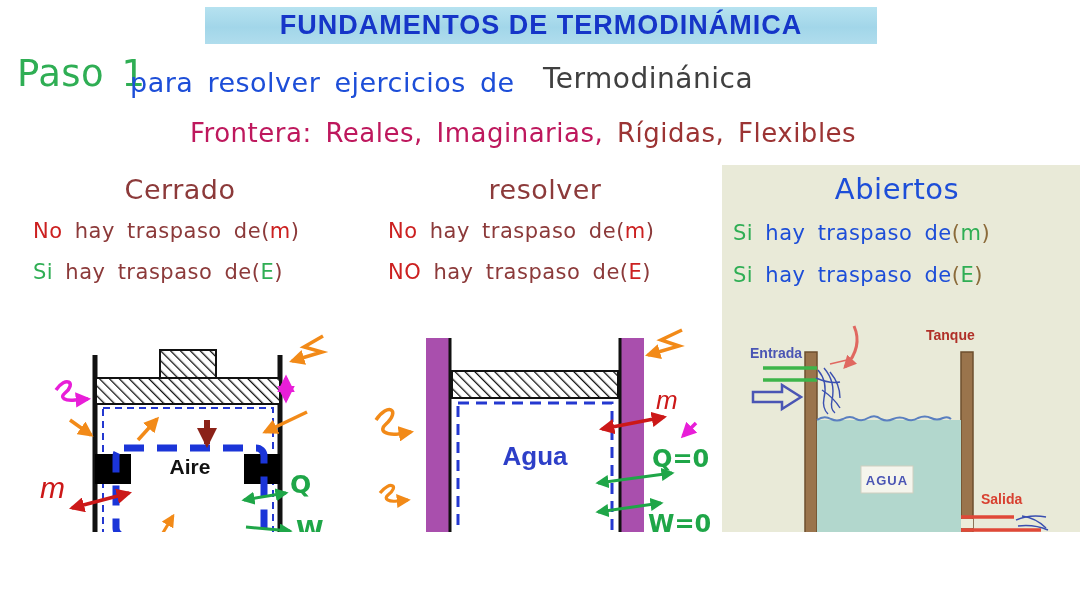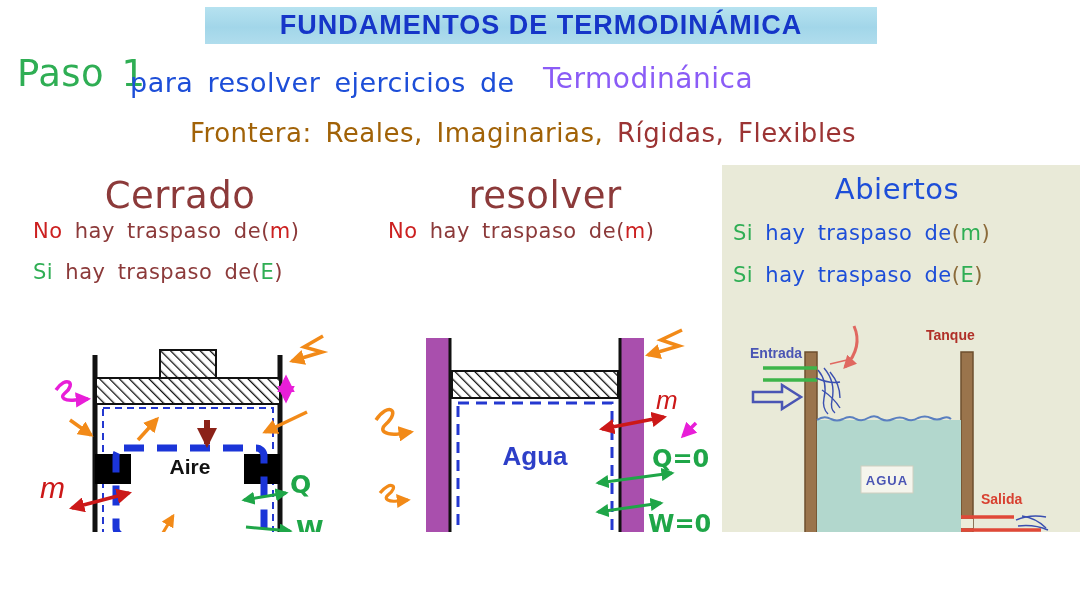--- a/index.html
+++ b/index.html
@@ -3,23 +3,23 @@
 <meta charset="utf-8">
 <style>
   html,body{margin:0;padding:0;background:#ffffff;}
   .canvas{position:relative;width:1080px;height:532px;background:#ffffff;overflow:hidden;
           font-family:"DejaVu Sans",sans-serif;}
   .title-bar{position:absolute;left:205px;top:7px;width:672px;height:37px;
              background:linear-gradient(180deg,#b6e2f0 0%,#a2d6e9 55%,#b0dded 100%);
              color:#1535c8;font-family:"Liberation Sans",sans-serif;font-weight:bold;
              font-size:27px;letter-spacing:1px;display:flex;align-items:center;justify-content:center;}
   .hw{position:absolute;white-space:nowrap;letter-spacing:.5px;word-spacing:5px;font-weight:500;}
-  .c-green{color:#2fae54;} .c-magenta{color:#1d4ed8;} .c-blue{color:#8b5cf6;}
-  .c-maroon{color:#8c3a3a;} .c-red{color:#cc2020;} .c-brown{color:#8b6b3a;} .c-dark{color:#a16207;}
-  .col-title{font-size:37px;text-align:center;}
+  .c-green{color:#2fae54;} .c-magenta{color:#1d4ed8;} .c-blue{color:#404040;}
+  .c-maroon{color:#8c3a3a;} .c-red{color:#cc2020;} .c-brown{color:#8b6b3a;} .c-dark{color:#be185d;}
+  .col-title{font-size:27px;text-align:center;}
   .col-line{font-size:21px;}
   .open-panel{position:absolute;left:722px;top:165px;width:358px;height:440px;background:#e9ead8;}
   svg{position:absolute;overflow:visible;}
   svg text{font-family:"Liberation Sans",sans-serif;}
   .hw-svg{font-family:"DejaVu Sans",sans-serif;}
 </style>
 </head>
 <body>
 
 <div class="canvas">
@@ -45,20 +45,24 @@
   <div class="hw col-line" style="left:33px;top:260px;">
     <span class="c-green">Si</span>
     <span class="c-maroon">hay traspaso de</span><span class="c-maroon">(</span><span class="c-green">E</span><span class="c-maroon">)</span>
   </div>
 
   <div class="hw c-maroon col-title" style="left:420px;top:174px;width:250px;">resolver</div>
   <div class="hw col-line" style="left:388px;top:219px;">
     <span class="c-red">No</span>
     <span class="c-maroon">hay traspaso de</span><span class="c-maroon">(</span><span class="c-red">m</span><span class="c-maroon">)</span>
   </div>
+  <div class="hw col-line" style="left:388px;top:260px;">
+    <span class="c-red">NO</span>
+    <span class="c-maroon">hay traspaso de</span><span class="c-maroon">(</span><span class="c-red">E</span><span class="c-maroon">)</span>
+  </div>
 
   <div class="hw c-magenta col-title" style="left:786px;top:172px;width:222px;font-size:29px;">Abiertos</div>
   <div class="hw col-line" style="left:733px;top:221px;">
     <span class="c-green">Si</span>
     <span class="c-magenta">hay traspaso de</span><span class="c-brown">(</span><span class="c-green">m</span><span class="c-brown">)</span>
   </div>
   <div class="hw col-line" style="left:733px;top:263px;">
     <span class="c-green">Si</span>
     <span class="c-magenta">hay traspaso de</span><span class="c-brown">(</span><span class="c-green">E</span><span class="c-brown">)</span>
   </div>

